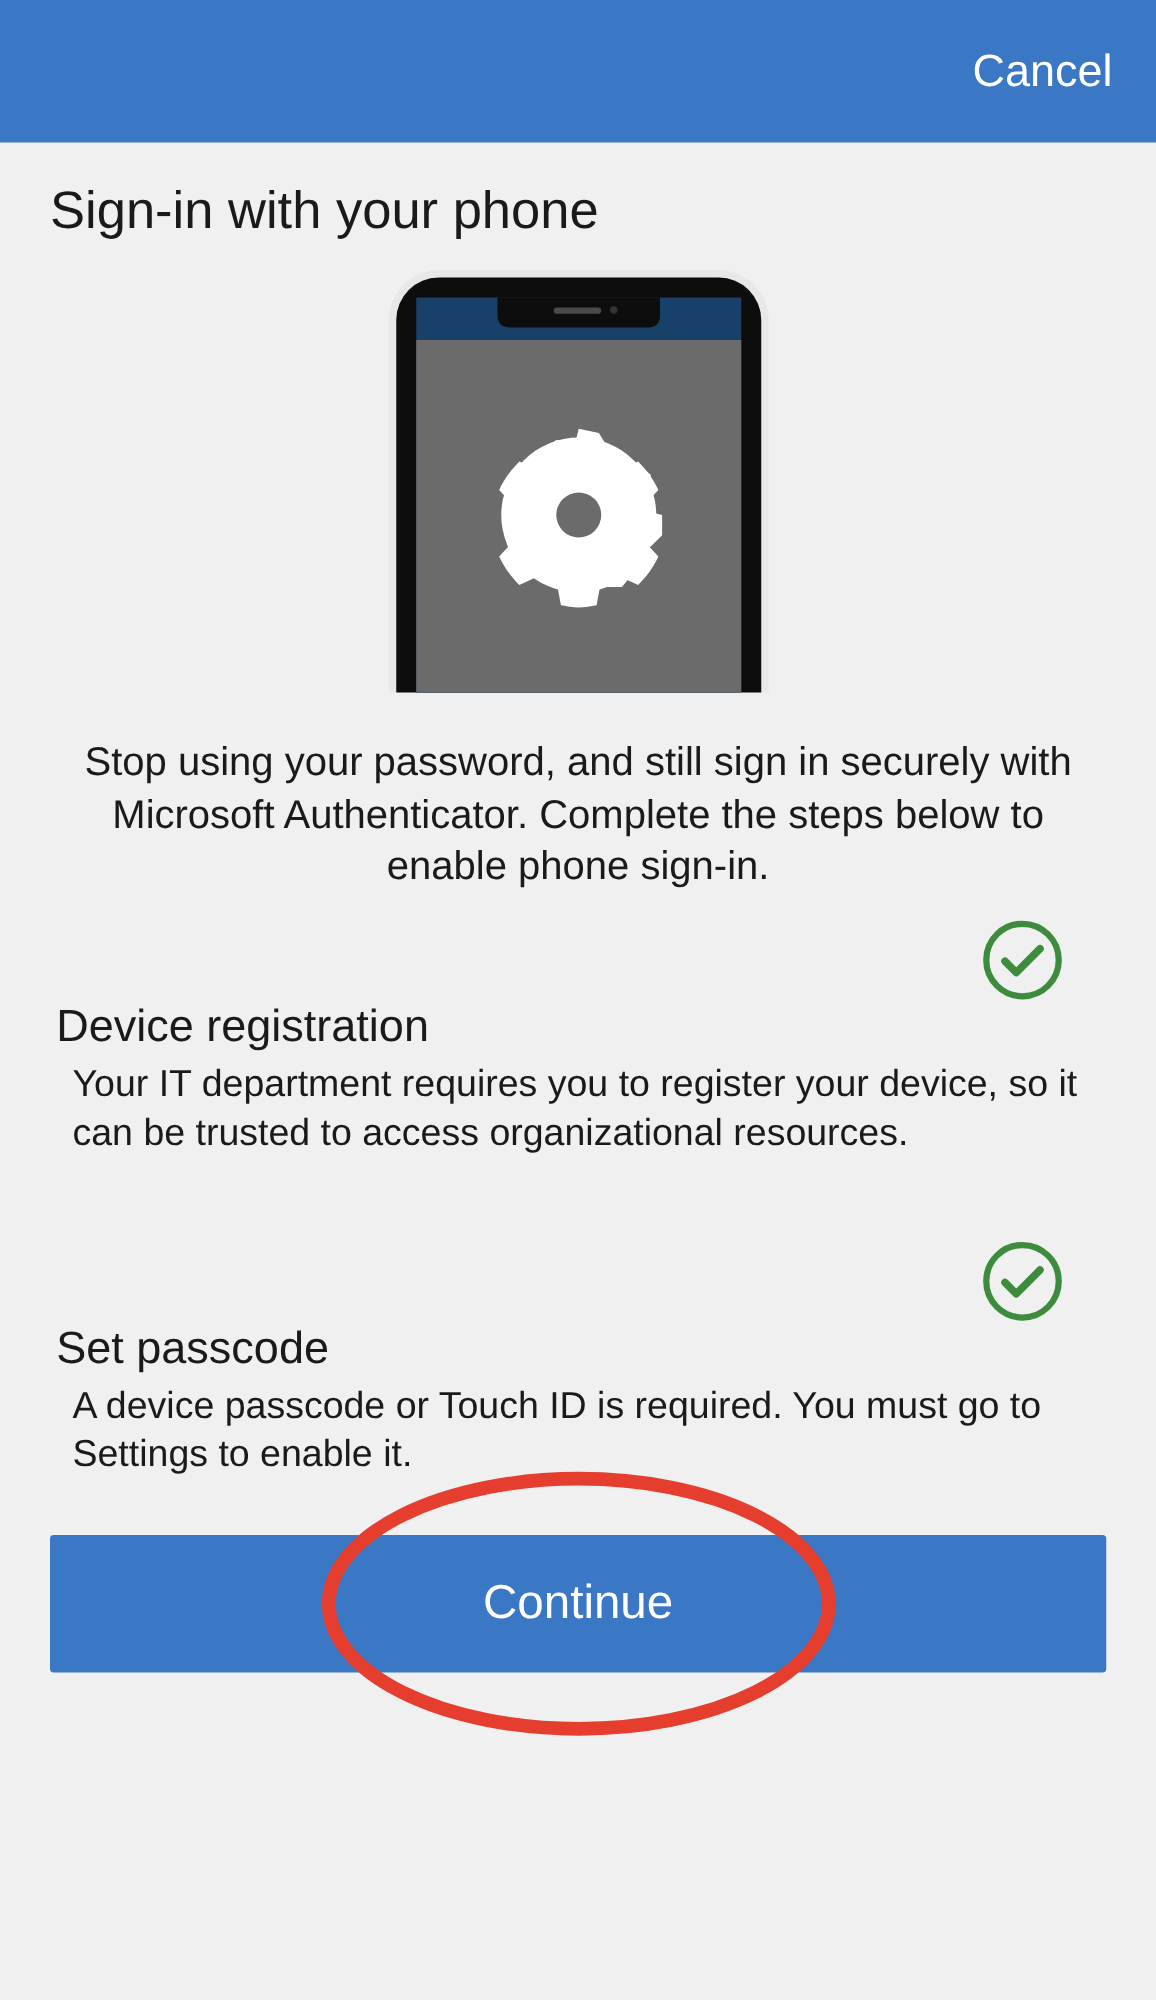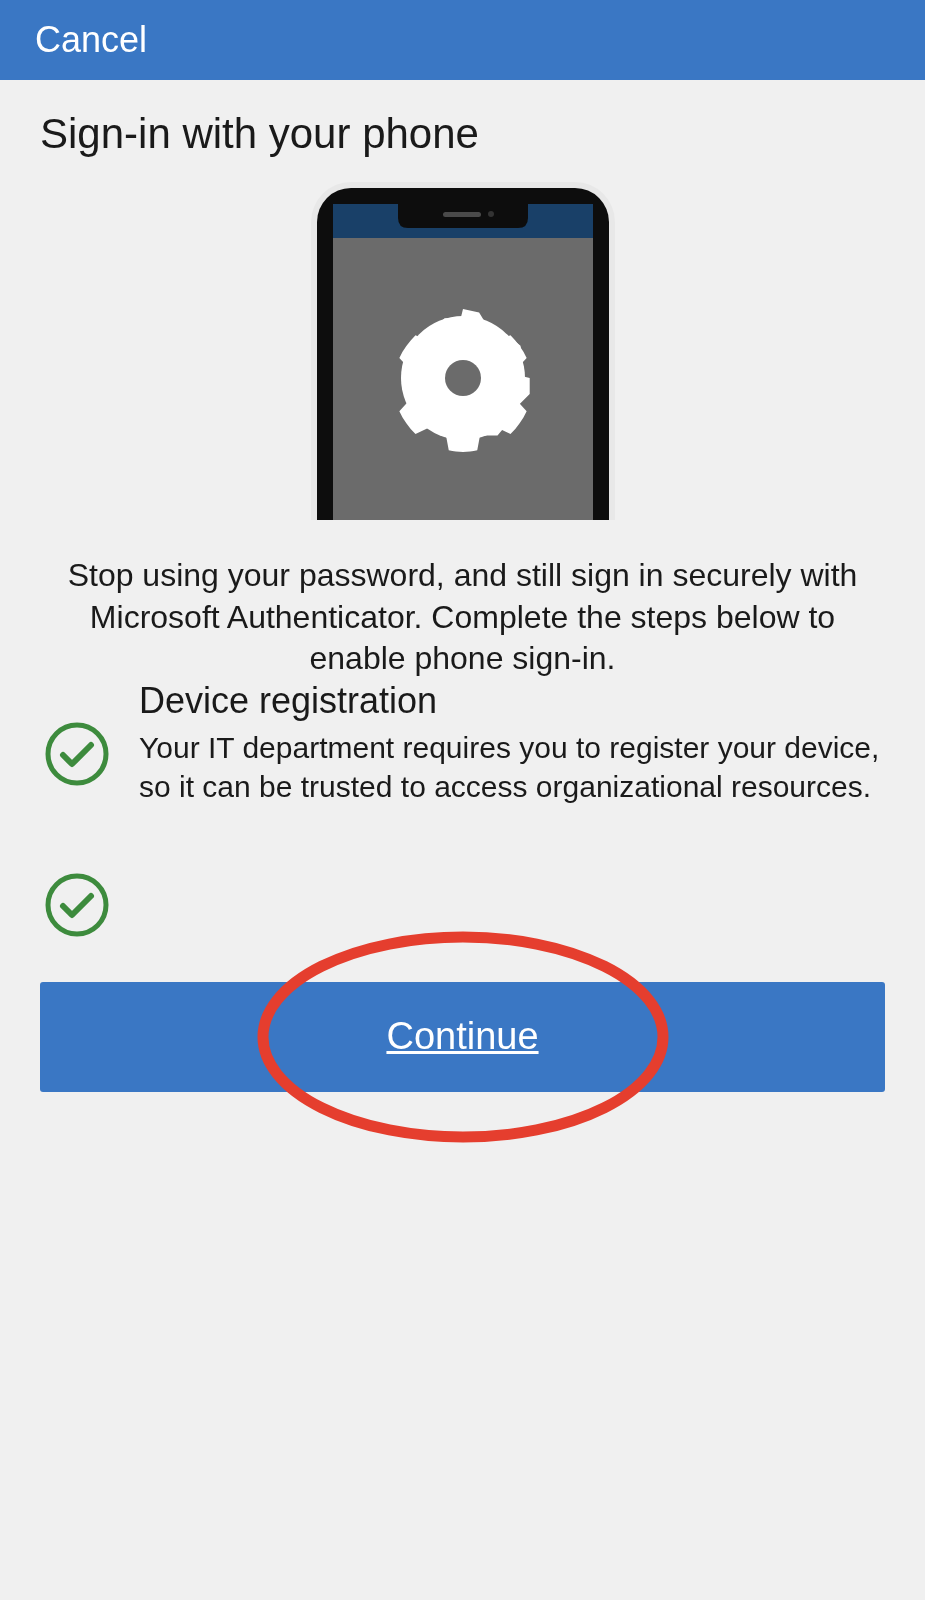--- a/index.html
+++ b/index.html
@@ -9,24 +9,25 @@
     }
     body {
       font-family: -apple-system, BlinkMacSystemFont, "Segoe UI", Helvetica, Arial, sans-serif;
       background: #f0f0f0;
       width: 925px;
       height: 1600px;
       overflow: hidden;
     }
     .header {
       background: #3a77c4;
-      height: 80px;
+      height: 114px;
       display: flex;
       align-items: center;
       padding: 0 35px;
+      justify-content: flex-end;
     }
     .cancel-btn {
       color: #fff;
       font-size: 36px;
       font-weight: 400;
       background: none;
       border: none;
       cursor: pointer;
     }
     .content {
@@ -51,23 +52,24 @@
     }
     .description {
       text-align: center;
       font-size: 32px;
       line-height: 1.3;
       color: #1a1a1a;
       padding: 0 15px;
     }
     .step {
       display: flex;
-      align-items: center;
+      align-items: flex-end;
       margin-bottom: 45px;
       padding: 0 5px;
+      flex-direction: column;
     }
     .step-icon {
       width: 64px;
       height: 64px;
       flex-shrink: 0;
       margin-right: 30px;
       margin-top: 22px;
     }
     .step-content {
       flex: 1;
@@ -75,36 +77,36 @@
     .step-title {
       font-size: 36px;
       font-weight: 400;
       color: #1a1a1a;
       margin-bottom: 6px;
     }
     .step-desc {
       font-size: 30px;
       line-height: 1.3;
       color: #1a1a1a;
+      margin-left: 13px;
     }
     .continue-wrap {
       position: relative;
       margin-top: 40px;
     }
     .continue-btn {
       width: 100%;
       height: 110px;
       background: #3a77c4;
       color: #fff;
       border: none;
       font-size: 38px;
       font-weight: 400;
       cursor: pointer;
       border-radius: 3px;
-      text-decoration: underline;
     }
     .highlight-ellipse {
       position: absolute;
       left: 50%;
       top: 50%;
       transform: translate(-50%, -50%);
       width: 430px;
       height: 230px;
       pointer-events: none;
     }
@@ -167,20 +169,24 @@
     </div>
   </div>
 
   <div class="step">
     <div class="step-icon">
       <svg viewBox="0 0 64 64" width="64" height="64">
         <circle cx="32" cy="32" r="29" fill="none" stroke="#3d8b3d" stroke-width="5"></circle>
         <path d="M 18 33 L 27 42 L 46 23" fill="none" stroke="#3d8b3d" stroke-width="6" stroke-linecap="round" stroke-linejoin="round"></path>
       </svg>
     </div>
+    <div class="step-content">
+      <div class="step-title">Set passcode</div>
+      <div class="step-desc">A device passcode or Touch ID is required. You must go to Settings to enable it.</div>
+    </div>
   </div>
 
   <div class="continue-wrap">
     <button class="continue-btn">Continue</button>
     <svg class="highlight-ellipse" viewBox="0 0 430 230">
       <ellipse cx="215" cy="115" rx="200" ry="100" fill="none" stroke="#e53e2e" stroke-width="11"></ellipse>
     </svg>
   </div>
 </div>
 

